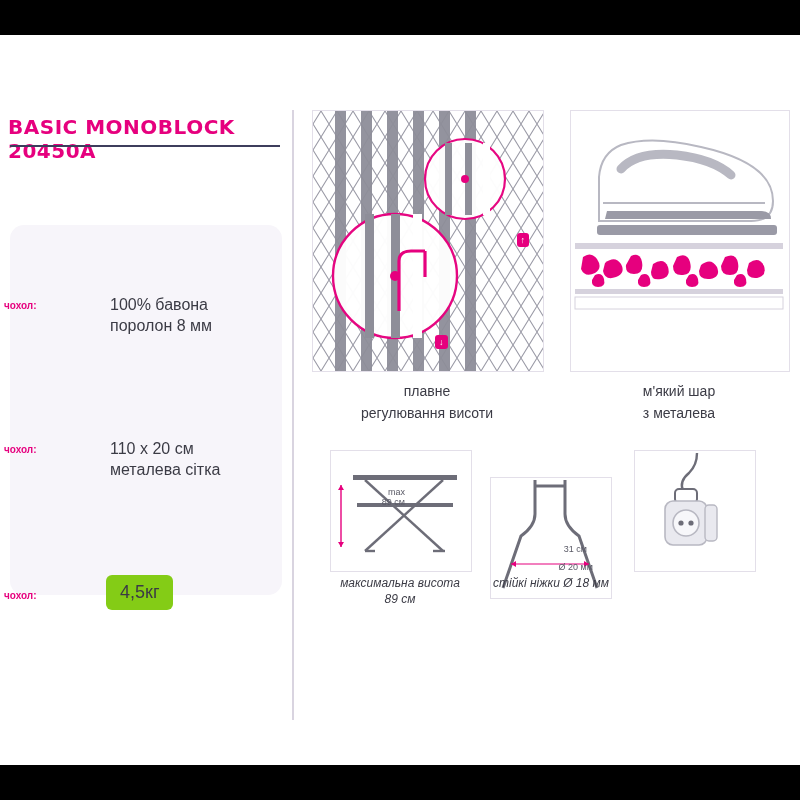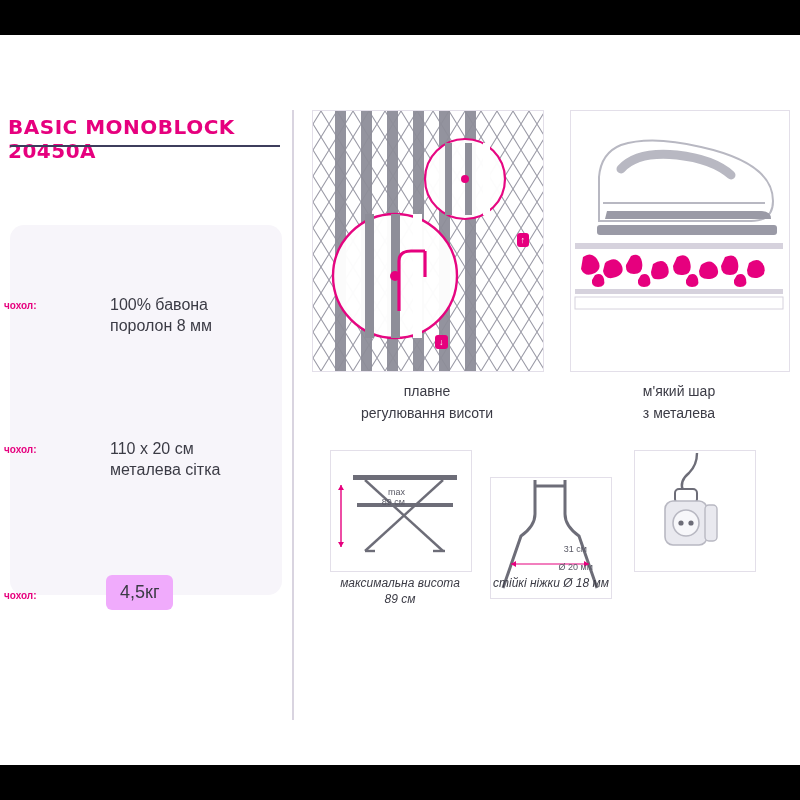--- a/index.html
+++ b/index.html
@@ -41,21 +41,21 @@
   }
   .spec-value{
     position:absolute;left:110px;
     font-size:16px;
     color:#3b3b45;
     line-height:21px;
     white-space:pre-line;
   }
   .weight-box{
     position:absolute;left:106px;top:340px;
-    background:#f0abfc;
+    background:#84cc16;
     border-radius:6px;
     padding:7px 14px;
     font-size:18px;
     color:#3b3b45;
   }
   .v-divider{
     position:absolute;left:292px;top:75px;width:2px;height:610px;
     background:#d9d4e0;
   }
 

